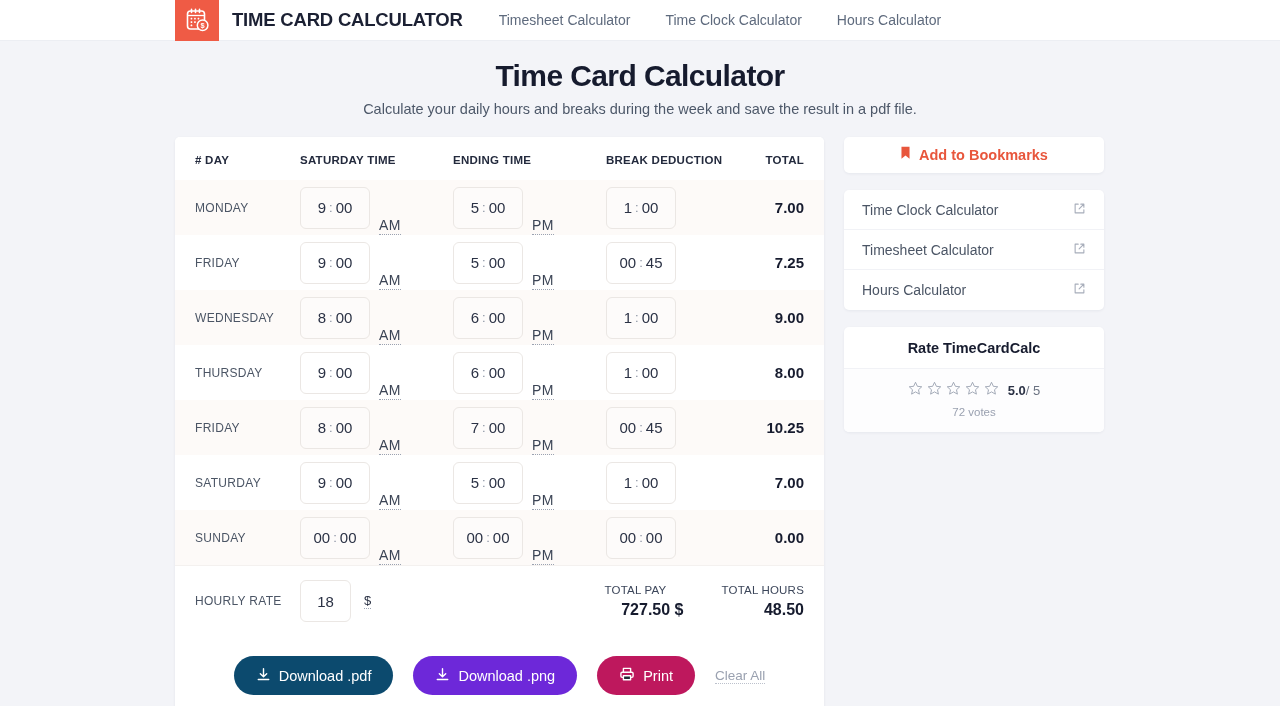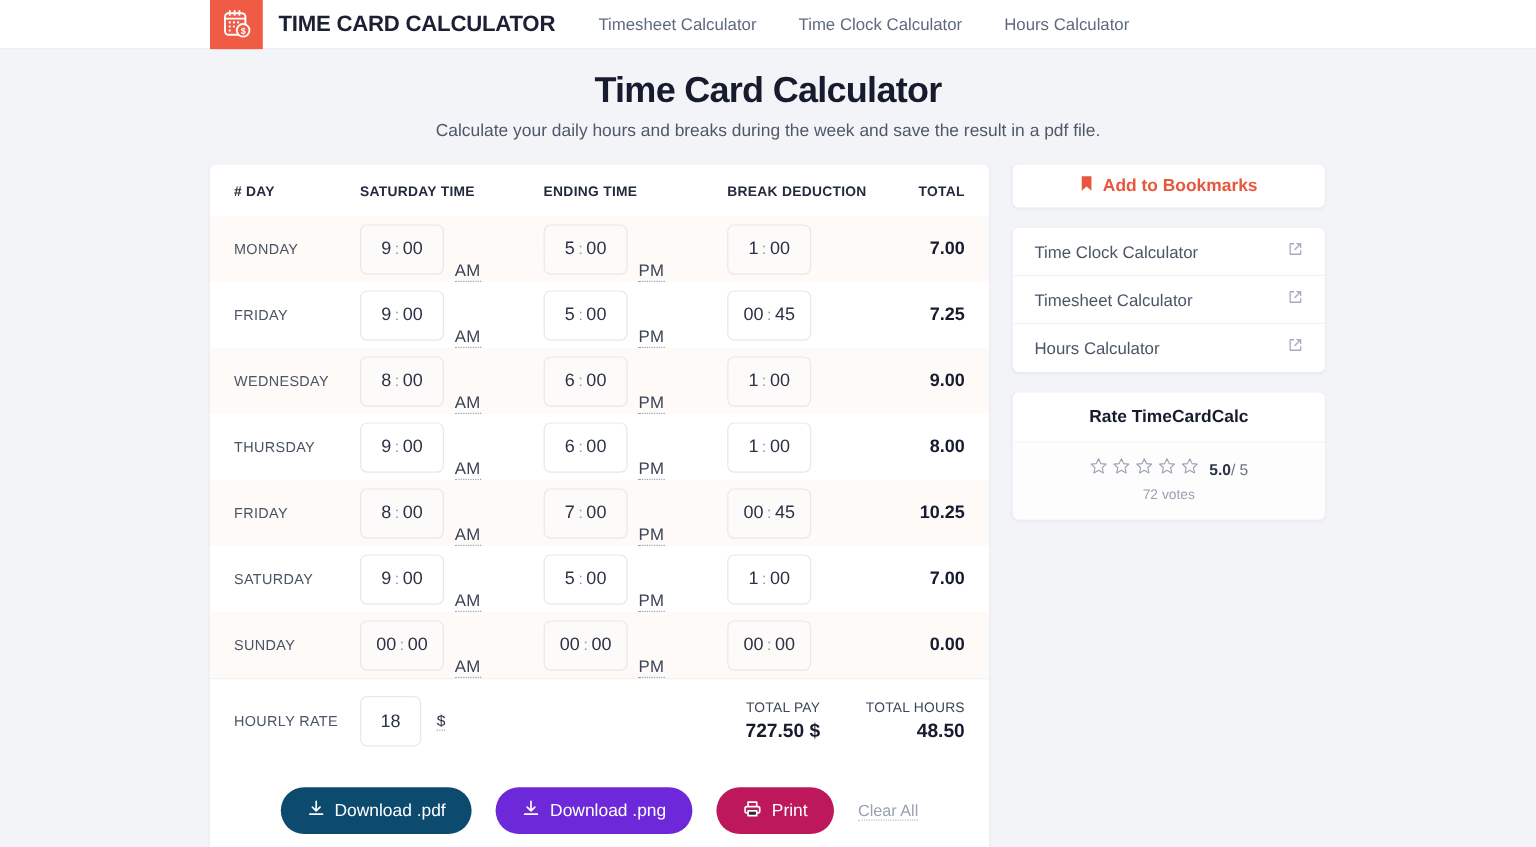--- a/index.html
+++ b/index.html
@@ -192,20 +192,21 @@
     border-bottom: 1px dotted #9aa2b1;
     cursor: pointer;
   }
   .totals { margin-left: auto; display: flex; gap: 38px; }
   .total-block { text-align: right; }
   .total-block .cap {
     font-size: 11.5px;
     letter-spacing: .2px;
     color: #3c465a;
     margin-bottom: 5px;
+    text-align: center;
   }
   .total-block .val {
     font-size: 16px;
     font-weight: bold;
     color: #161b2e;
   }
   .total-pay  { min-width: 96px; }
   .total-hours{ min-width: 80px; }
 
   .actions {

